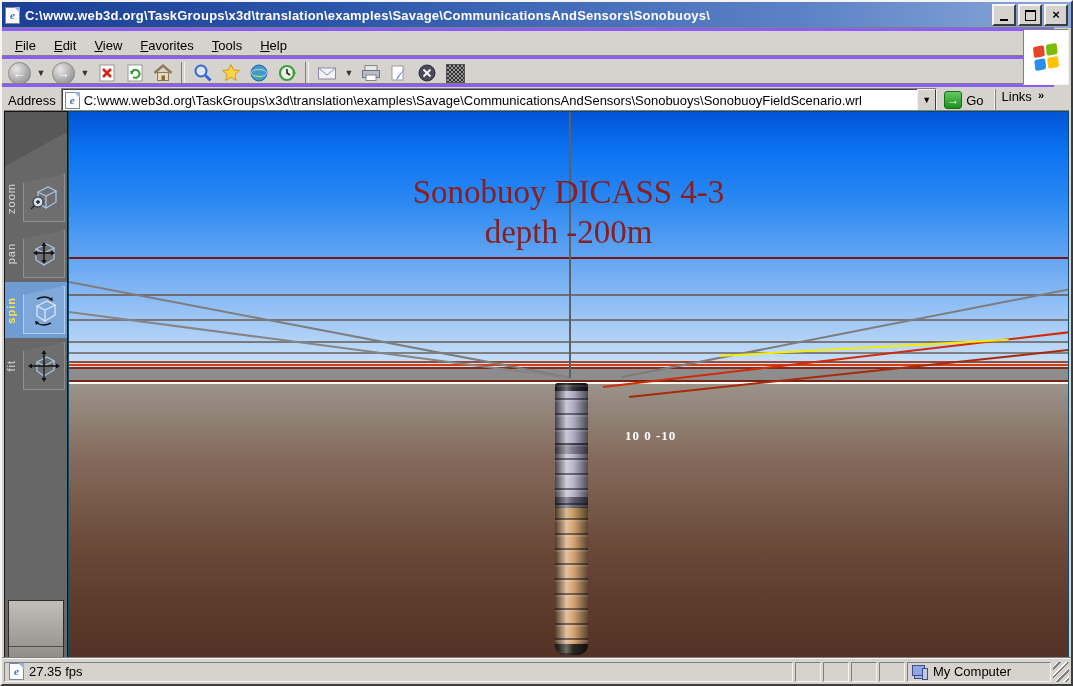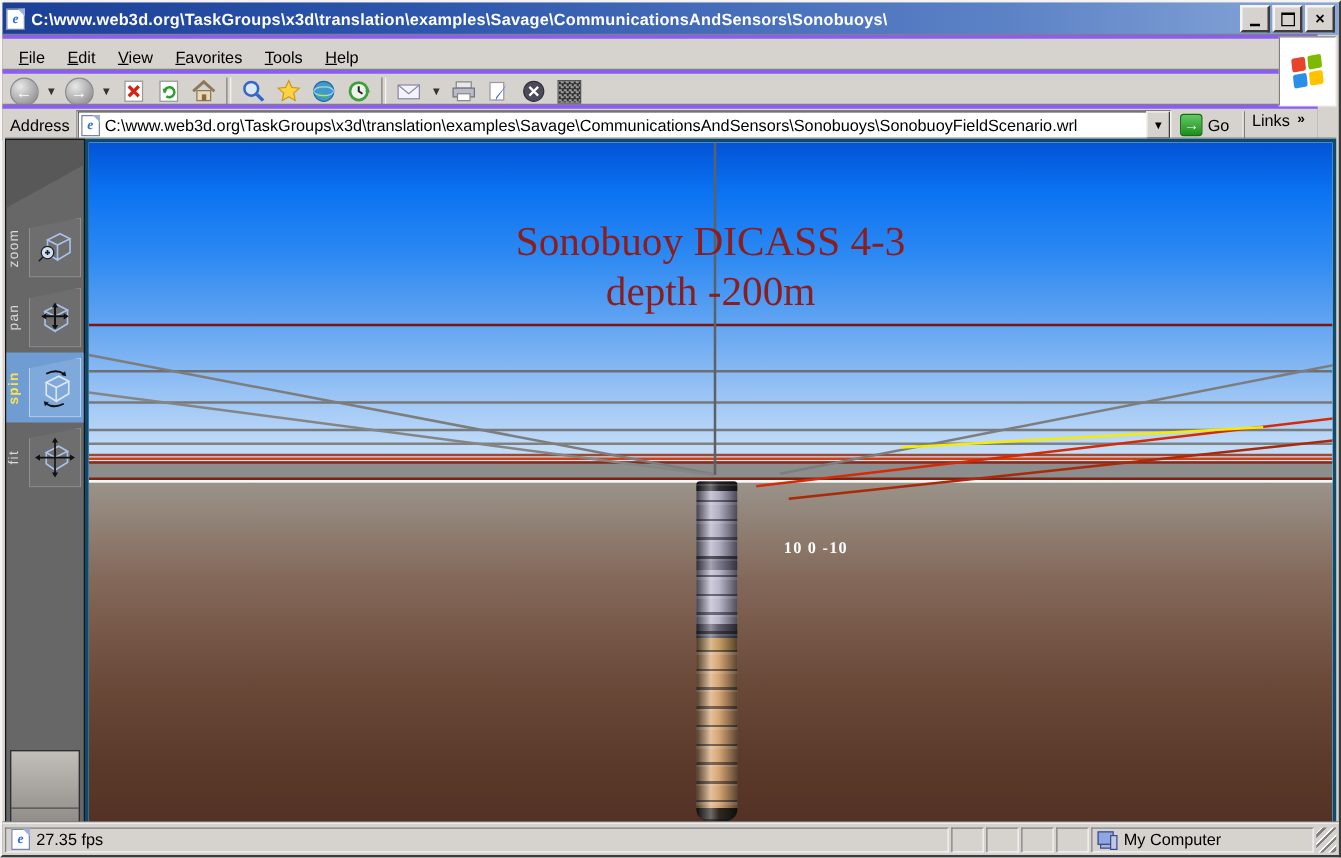--- a/index.html
+++ b/index.html
@@ -97,21 +97,21 @@
     clip-path:polygon(0 18%,100% 0,100% 100%,0 100%);}
   .tool.active{background:#6f9cd2;}
   .tool.active .vlabel{color:#ffe24a;font-weight:bold;}
   .tool.active .ibox{background:#7fa9da;border-color:#b9d0ea;}
   .side-bottom{position:absolute;left:3px;right:3px;top:488px;height:58px;
     background:linear-gradient(#c2bfba,#8f8c88);border:1px solid #2e2e2e;}
   .side-bottom::after{content:"";position:absolute;left:0;right:0;bottom:12px;
     border-top:1px solid #4f4f4f;}
 
   
-  .viewer{flex:1;position:relative;overflow:hidden;border:3px solid #0c4a6e;
+  .viewer{flex:1;position:relative;overflow:hidden;border:1px solid #0c4a6e;
     background:#cde2f8;}
   .sky{position:absolute;top:0;left:0;right:0;height:272px;
     background:linear-gradient(#0353d6 0%,#0a72f2 14%,#2e8af2 34%,#6fabf2 58%,#a9cdf6 80%,#d9ebfb 100%);}
   .ground{position:absolute;top:272px;left:0;right:0;bottom:0;
     background:linear-gradient(#9a938a 0%,#84695a 28%,#6b4a3a 58%,#5b3a2b 82%,#543125 100%);}
   .white-strip{position:absolute;top:266px;left:0;right:0;height:6px;background:#f7f7f4;}
   .hline{position:absolute;left:0;right:0;height:2px;}
   .diag{position:absolute;height:2px;transform-origin:0 50%;}
   .vcenter{position:absolute;top:0;height:266px;width:2px;left:500px;background:#5c6166;}
   .gray-band{position:absolute;left:0;right:0;top:255px;height:11px;background:#8d8d8d;
@@ -130,21 +130,21 @@
     font:bold 13px "Liberation Serif",serif;color:#fff;letter-spacing:1px;white-space:nowrap;margin-top:44px;}
 
   
   .statusbar{position:absolute;left:0;right:0;bottom:0;height:26px;background:#d6d3ce;
     border-top:1px solid #f5f4f2;box-shadow:0 -1px 0 #808080;
     display:flex;align-items:center;padding:2px 2px 2px 2px;gap:2px;box-sizing:border-box;}
   .pane{height:20px;border:1px solid;border-color:#808080 #f5f4f2 #f5f4f2 #808080;
     display:flex;align-items:center;font-size:13px;color:#000;padding:0 4px;gap:5px;box-sizing:border-box;}
   .pane.grow{flex:1;}
   .pane.mini{width:26px;flex:none;}
-  .pane.zone{width:178px;flex:none;text-align:right;}
+  .pane.zone{width:144px;flex:none;text-align:right;}
   .grip{width:16px;height:20px;flex:none;
     background:repeating-linear-gradient(135deg,transparent 0 3px,#fff 3px 4px,#808080 4px 6px);}
   .pc-ico{width:16px;height:13px;position:relative;flex:none;}
   .pc-ico .mon{position:absolute;left:0;top:0;width:11px;height:9px;background:#8fa6e0;
     border:1px solid #3c4f8c;}
   .pc-ico .base{position:absolute;left:2px;top:10px;width:9px;height:2px;background:#aab6d8;border:1px solid #3c4f8c;}
   .pc-ico .tower{position:absolute;right:0;top:3px;width:4px;height:10px;background:#c0c8e4;border:1px solid #3c4f8c;}
 
   svg{display:block;}
 </style>

